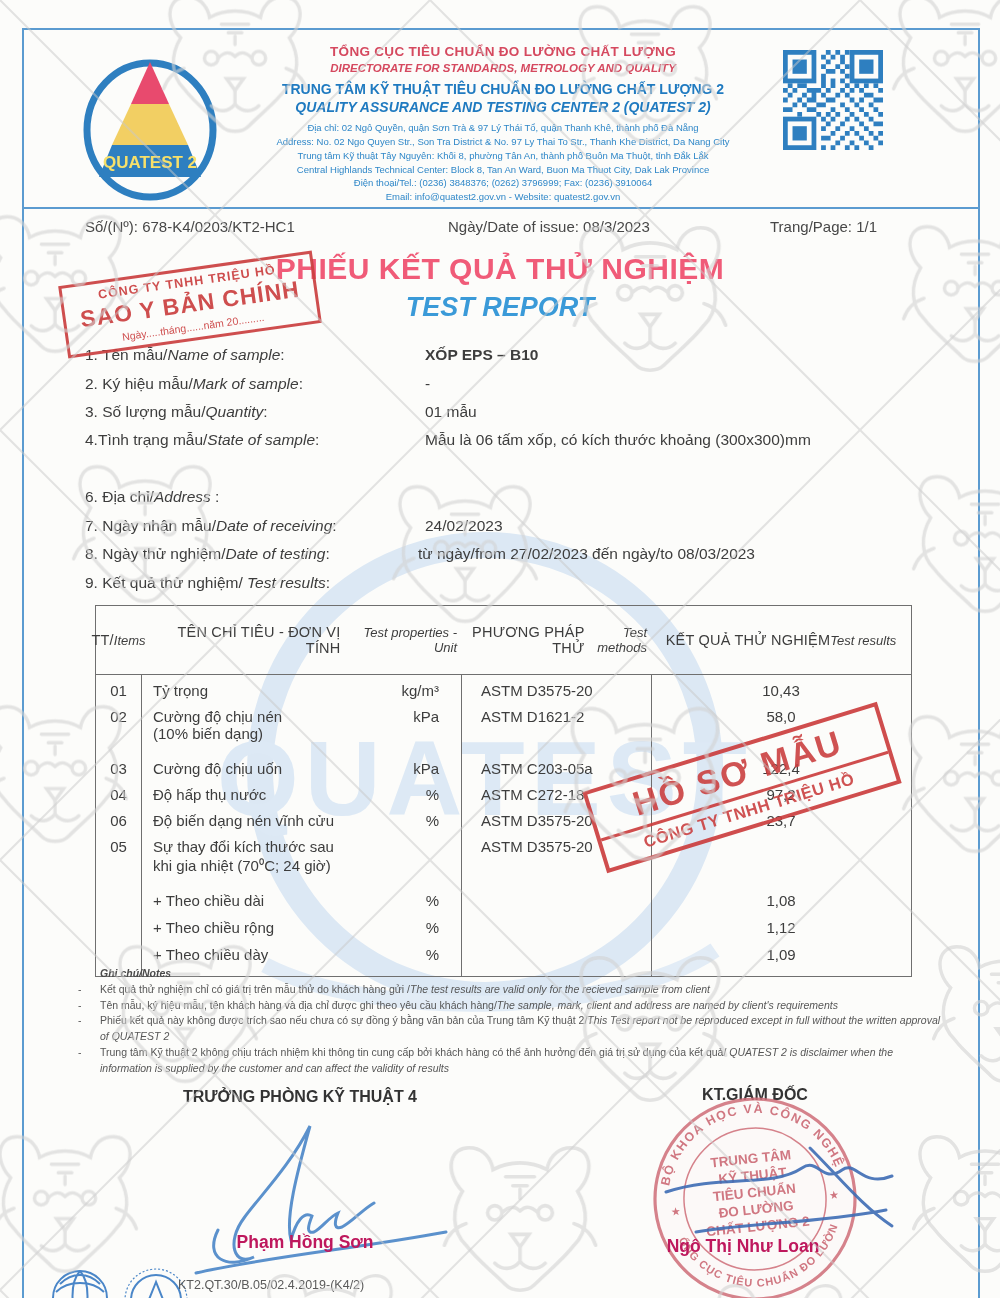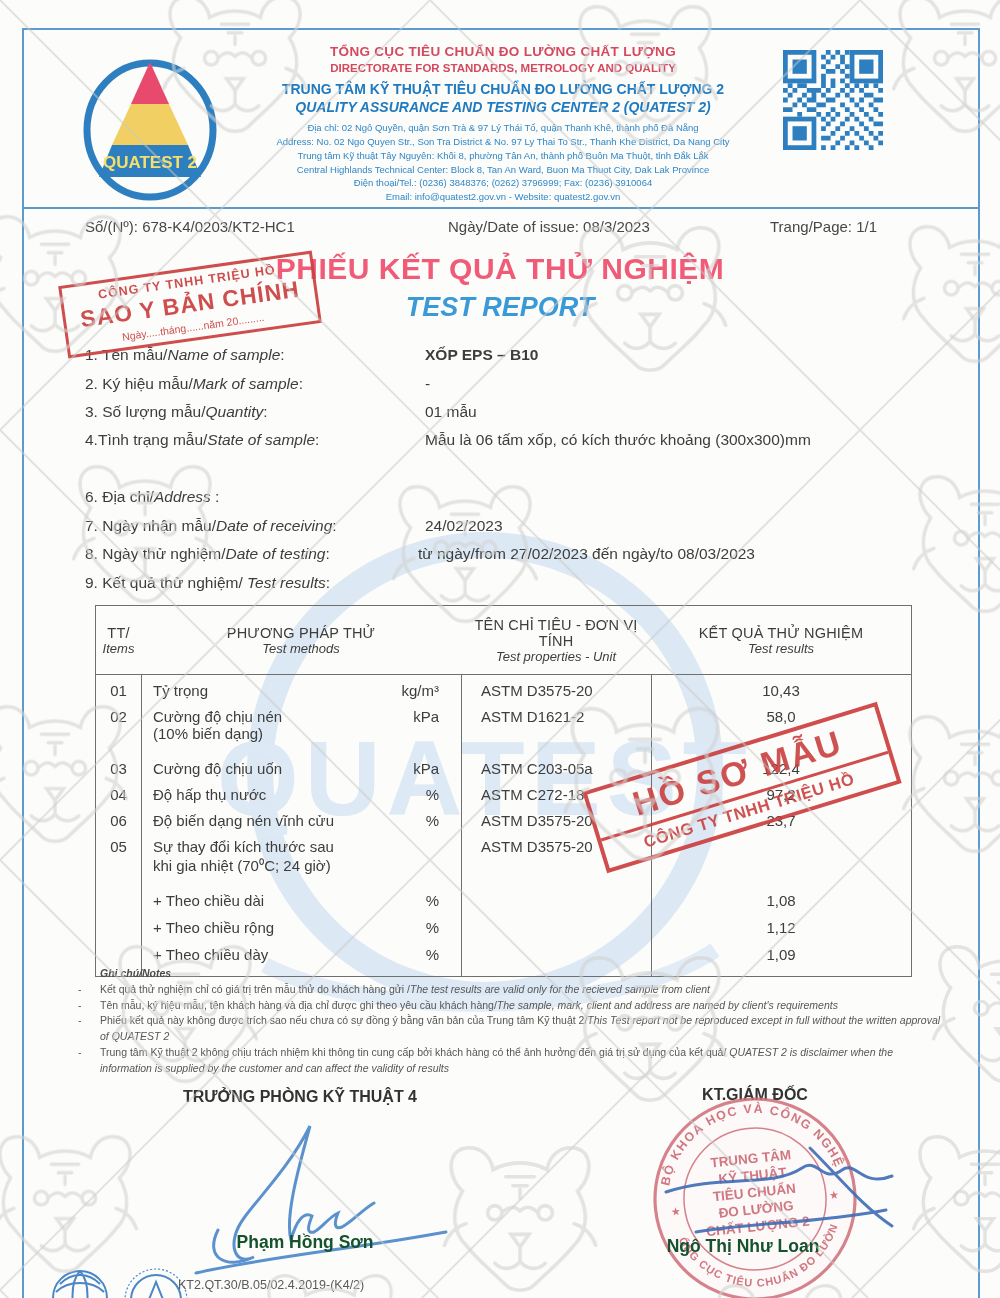--- a/index.html
+++ b/index.html
@@ -5,21 +5,21 @@
   html,body{margin:0;padding:0;background:#e8e8e6;}
   #page{position:relative;width:1000px;height:1298px;background:#fcfcfa;overflow:hidden;
         font-family:"Liberation Sans",sans-serif;color:#3d3d3d;}
   .abs{position:absolute;}
   
   #frame{left:22px;top:28px;width:954px;height:1290px;border:2px solid #5b9bd0;}
   #hdr-rule{left:22px;top:207px;width:958px;height:0;border-top:2px solid #5b9bd0;}
   
   #org-block{left:238px;top:44px;width:530px;text-align:center;line-height:1.25;}
   .org-vn{color:#d5495f;font-weight:bold;font-size:13.5px;letter-spacing:.3px;}
-  .org-en{color:#d5495f;font-size:11.5px;font-weight:bold;}
+  .org-en{color:#d5495f;font-style:italic;font-size:11.5px;font-weight:bold;}
   .ctr-vn{color:#1f7ac0;font-weight:bold;font-size:14px;margin-top:6px;}
   .ctr-en{color:#1f7ac0;font-weight:bold;font-style:italic;font-size:14px;}
   .addr{color:#2f87c8;font-size:9.5px;line-height:1.45;margin-top:5px;}
   
   .meta{top:218px;font-size:15px;color:#474747;}
   
   #title-vn{left:0;top:252px;width:1000px;text-align:center;color:#f05b78;font-weight:bold;font-size:30px;letter-spacing:.5px;z-index:12;}
   #title-en{left:0;top:292px;width:1000px;text-align:center;color:#3a9ad8;font-weight:bold;font-style:italic;font-size:27px;z-index:12;}
   
   .rstamp{color:#cb4040;text-align:center;z-index:30;opacity:.92;}
@@ -32,39 +32,39 @@
   #stamp-sample .l2{font-size:16.5px;font-weight:bold;padding:4px 0 5px;letter-spacing:.5px;}
   
   .field{left:85px;width:860px;height:26px;font-size:15.5px;z-index:10;}
   .field i{font-style:italic;}
   .f-value{position:absolute;left:340px;top:0;}
   .bold{font-weight:bold;}
   
   #tbl{left:95px;top:605px;width:815px;border:1.4px solid #6f6f6f;z-index:10;}
   #tbl .vline{position:absolute;top:0;bottom:0;width:0;border-left:1.3px solid #6f6f6f;}
   #thead{display:grid;grid-template-columns:45px 320px 190px 260px;border-bottom:1.5px solid #6f6f6f;}
-  #thead .hc{display:flex;flex-direction:column;justify-content:center;align-items:center;text-align:center;padding:6px 4px;min-height:56px;}
+  #thead .hc{display:flex;flex-direction:row;justify-content:center;align-items:center;text-align:right;padding:6px 4px;min-height:56px;}
   .h-vn{font-size:14.5px;letter-spacing:.2px;}
   .h-en{font-size:13px;font-style:italic;}
   .trow{display:grid;grid-template-columns:45px 320px 190px 260px;align-items:start;}
   .c-no{text-align:center;font-size:15px;padding-top:3px;}
   .c-name{padding:3px 0 0 12px;font-size:15px;}
   .nline{display:flex;justify-content:space-between;padding-right:22px;}
   .name2{font-size:15px;}
   .c-meth{padding:3px 0 0 20px;font-size:15px;}
   .c-res{text-align:center;font-size:15px;padding-top:3px;}
   
   #notes{left:78px;top:966px;width:868px;font-size:10.5px;color:#565656;line-height:1.5;z-index:10;}
   #notes .nt-title{font-weight:bold;font-style:italic;margin-left:22px;color:#4a4a4a;}
   .note{display:flex;}
   .note .dash{width:22px;flex:0 0 22px;}
   .note i{font-style:italic;}
   
   .sig-title{font-weight:bold;font-size:16px;color:#333;text-align:center;z-index:10;}
-  .sig-name{font-weight:bold;font-size:17.5px;color:#14532d;text-align:center;z-index:31;}
+  .sig-name{font-weight:bold;font-size:17.5px;color:#be185d;text-align:center;z-index:31;}
   
   #footer-code{left:178px;top:1278px;font-size:12.5px;color:#5a5a5a;z-index:10;}
   svg{display:block;}
   .noptr{pointer-events:none;}
   #wm-under{left:0;top:0;z-index:0;}
   #wm-over{left:0;top:0;z-index:50;}
 </style>
 </head>
 <body>
 
@@ -184,26 +184,26 @@
     <span>9. Kết quả thử nghiệm/</span><i> Test results</i><span>:</span>
   </div>
 
   <div id="tbl" class="abs">
     <div id="thead">
       <div class="hc">
         <div class="h-vn">TT/</div>
           <div class="h-en">Items</div>
       </div>
       <div class="hc">
+        <div class="h-vn">TÊN CHỈ TIÊU - ĐƠN VỊ TÍNH</div>
+          <div class="h-en">Test properties - Unit</div>
+      </div>
+      <div class="hc">
         <div class="h-vn" style="max-width:150px">PHƯƠNG PHÁP THỬ</div>
           <div class="h-en">Test methods</div>
-      </div>
-      <div class="hc">
-        <div class="h-vn">TÊN CHỈ TIÊU - ĐƠN VỊ TÍNH</div>
-          <div class="h-en">Test properties - Unit</div>
       </div>
       <div class="hc">
         <div class="h-vn">KẾT QUẢ THỬ NGHIỆM</div>
           <div class="h-en">Test results</div>
       </div>
     </div>
     <div style="position:relative;padding:4px 0 6px;min-height:285px">
       <div class="vline" style="left:45px"></div>
       <div class="vline" style="left:365px"></div>
       <div class="vline" style="left:555px"></div>

